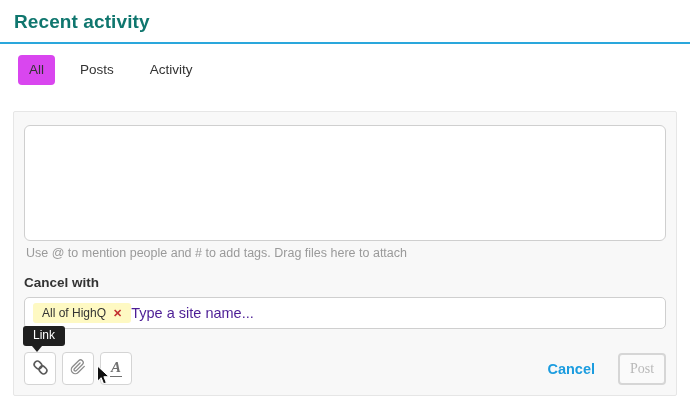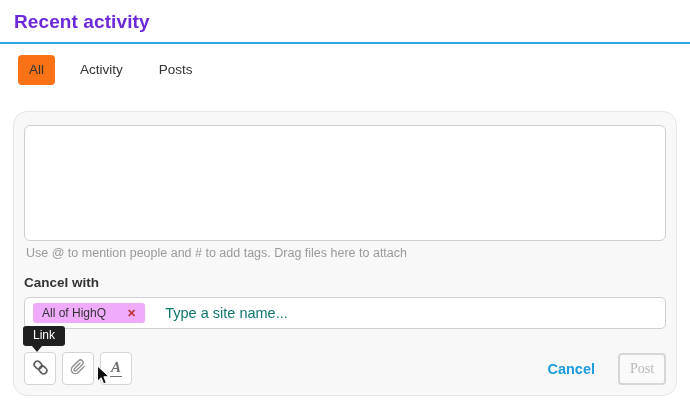--- a/index.html
+++ b/index.html
@@ -7,75 +7,75 @@
   body {
     font-family:"Liberation Sans", sans-serif;
     background:#ffffff; color:#333;
     position:relative;
   }
   .page { width:690px; height:402px; position:relative; }
 
   
   .page-title {
     padding:11px 14px 9px;
-    font-size:19px; font-weight:700; color:#6d28d9;
+    font-size:19px; font-weight:700; color:#0f766e;
     letter-spacing:.1px;
   }
   .accent-divider {
     height:0; border-bottom:2px solid var(--accent-line, #2aa7dc);
   }
 
   
   .tabs { display:flex; align-items:center; margin:11px 0 0 18px; gap:14px; }
   .tab {
     appearance:none; background:none; border:none; cursor:pointer;
     font-family:inherit; font-size:13.5px; color:#333;
     padding:8px 11px; border-radius:4px; line-height:14px;
   }
-  .tab.active { background:#f97316; }
+  .tab.active { background:#d946ef; }
   .caret {
     display:inline-block; width:0; height:0; margin-left:7px;
     border-left:4px solid transparent; border-right:4px solid transparent;
     border-top:5px solid #444; vertical-align:middle;
   }
 
   
   .card {
     margin:26px 13px 0; height:285px;
-    background:#f8f8f8; border:1px solid #e6e6e6; border-radius:14px;
+    background:#f8f8f8; border:1px solid #e6e6e6; border-radius:2px;
     padding:13px 10px 10px;
   }
   .message-input {
     display:block; width:100%; height:116px; resize:none;
     background:#fff; border:1px solid #cfcfcf; border-radius:6px;
     padding:8px 10px; font-family:inherit; font-size:14px; color:#333;
     outline:none;
   }
   .helper {
     margin:5px 2px 0; font-size:12.5px; line-height:14px; color:#9a9a9a;
   }
   .share-label {
     margin-top:15px; font-size:13.5px; line-height:15px; font-weight:700; color:#333;
   }
   .recipients {
     margin-top:7px; height:32px; background:#fff;
     border:1px solid #cfcfcf; border-radius:5px;
     display:flex; align-items:center; padding:0 8px; cursor:text;
   }
   .chip {
-    display:inline-flex; align-items:center; gap:21px;
-    background:#f0abfc; border-radius:3px; height:20px; padding:0 9px;
+    display:inline-flex; align-items:center; gap:7px;
+    background:#fef9c3; border-radius:3px; height:20px; padding:0 9px;
     font-size:12px; color:#333; white-space:nowrap;
   }
   .chip-remove {
     appearance:none; background:none; border:none; padding:0; cursor:pointer;
     color:var(--chip-remove-red, #c22f2f); font-weight:700; font-size:11px; line-height:1;
     font-family:inherit;
   }
-  .placeholder { margin-left:20px; color:#0f766e; font-size:14.5px; }
+  .placeholder { color:#4c1d95; font-size:14.5px; }
 
   
   .toolbar-row {
     margin-top:23px; height:33px; position:relative;
     display:flex; align-items:center;
   }
   .tool-btn {
     width:32px; height:33px; margin-right:6px;
     background:#fff; border:1px solid #d4d4d4; border-radius:4px;
     display:flex; align-items:center; justify-content:center; cursor:pointer;
@@ -113,22 +113,22 @@
 </head>
 <body>
 
 <div class="page">
 
   <h1 class="page-title">Recent activity</h1>
   <div class="accent-divider"></div>
 
   <nav class="tabs">
     <button class="tab active">All</button>
+    <button class="tab">Posts</button>
     <button class="tab">Activity</button>
-    <button class="tab">Posts</button>
   </nav>
 
   <section class="card">
 
     <textarea class="message-input" style=""></textarea>
 
     <div class="helper">Use @ to mention people and # to add tags. Drag files here to attach</div>
 
     <div class="share-label">Cancel with</div>
 

